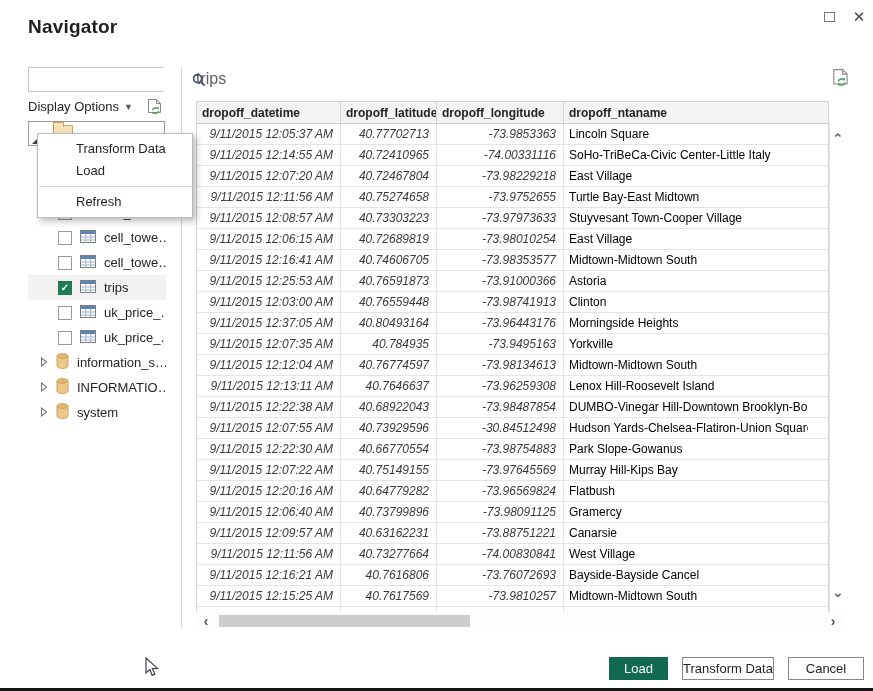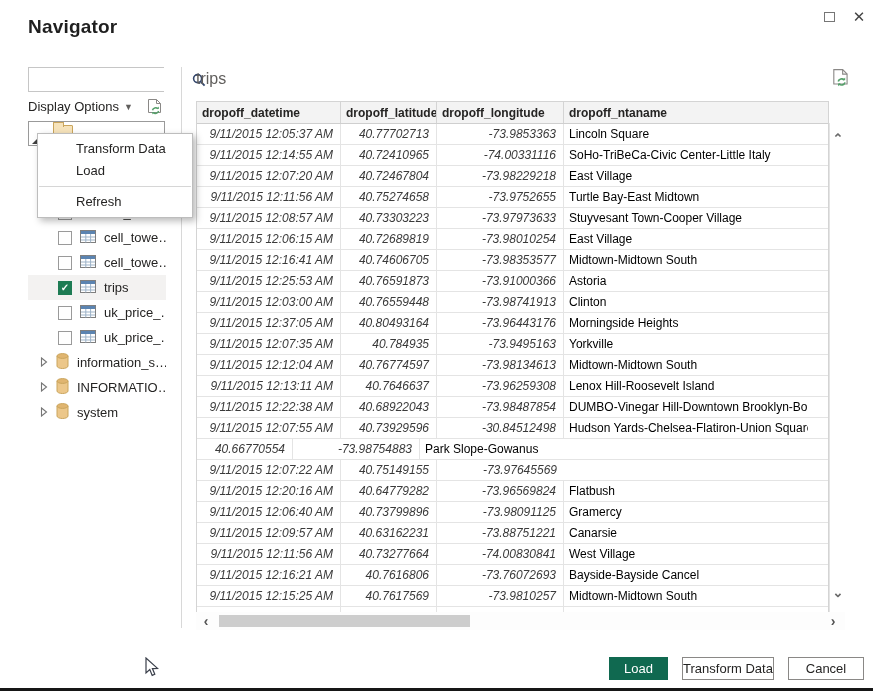--- a/index.html
+++ b/index.html
@@ -351,28 +351,30 @@
           <div class="gc c2 num">-73.98487854</div>
           <div class="gc c3 txt">DUMBO-Vinegar Hill-Downtown Brooklyn-Boerum</div>
         </div>
         <div class="grid-row">
           <div class="gc c0 num">9/11/2015 12:07:55 AM</div>
           <div class="gc c1 num">40.73929596</div>
           <div class="gc c2 num">-30.84512498</div>
           <div class="gc c3 txt">Hudson Yards-Chelsea-Flatiron-Union Square</div>
         </div>
         <div class="grid-row">
+          <div class="gc c0 num">9/11/2015 12:22:30 AM</div>
           <div class="gc c1 num">40.66770554</div>
           <div class="gc c2 num">-73.98754883</div>
           <div class="gc c3 txt">Park Slope-Gowanus</div>
         </div>
         <div class="grid-row">
           <div class="gc c0 num">9/11/2015 12:07:22 AM</div>
           <div class="gc c1 num">40.75149155</div>
           <div class="gc c2 num">-73.97645569</div>
+          <div class="gc c3 txt">Murray Hill-Kips Bay</div>
         </div>
         <div class="grid-row">
           <div class="gc c0 num">9/11/2015 12:20:16 AM</div>
           <div class="gc c1 num">40.64779282</div>
           <div class="gc c2 num">-73.96569824</div>
           <div class="gc c3 txt">Flatbush</div>
         </div>
         <div class="grid-row">
           <div class="gc c0 num">9/11/2015 12:06:40 AM</div>
           <div class="gc c1 num">40.73799896</div>

